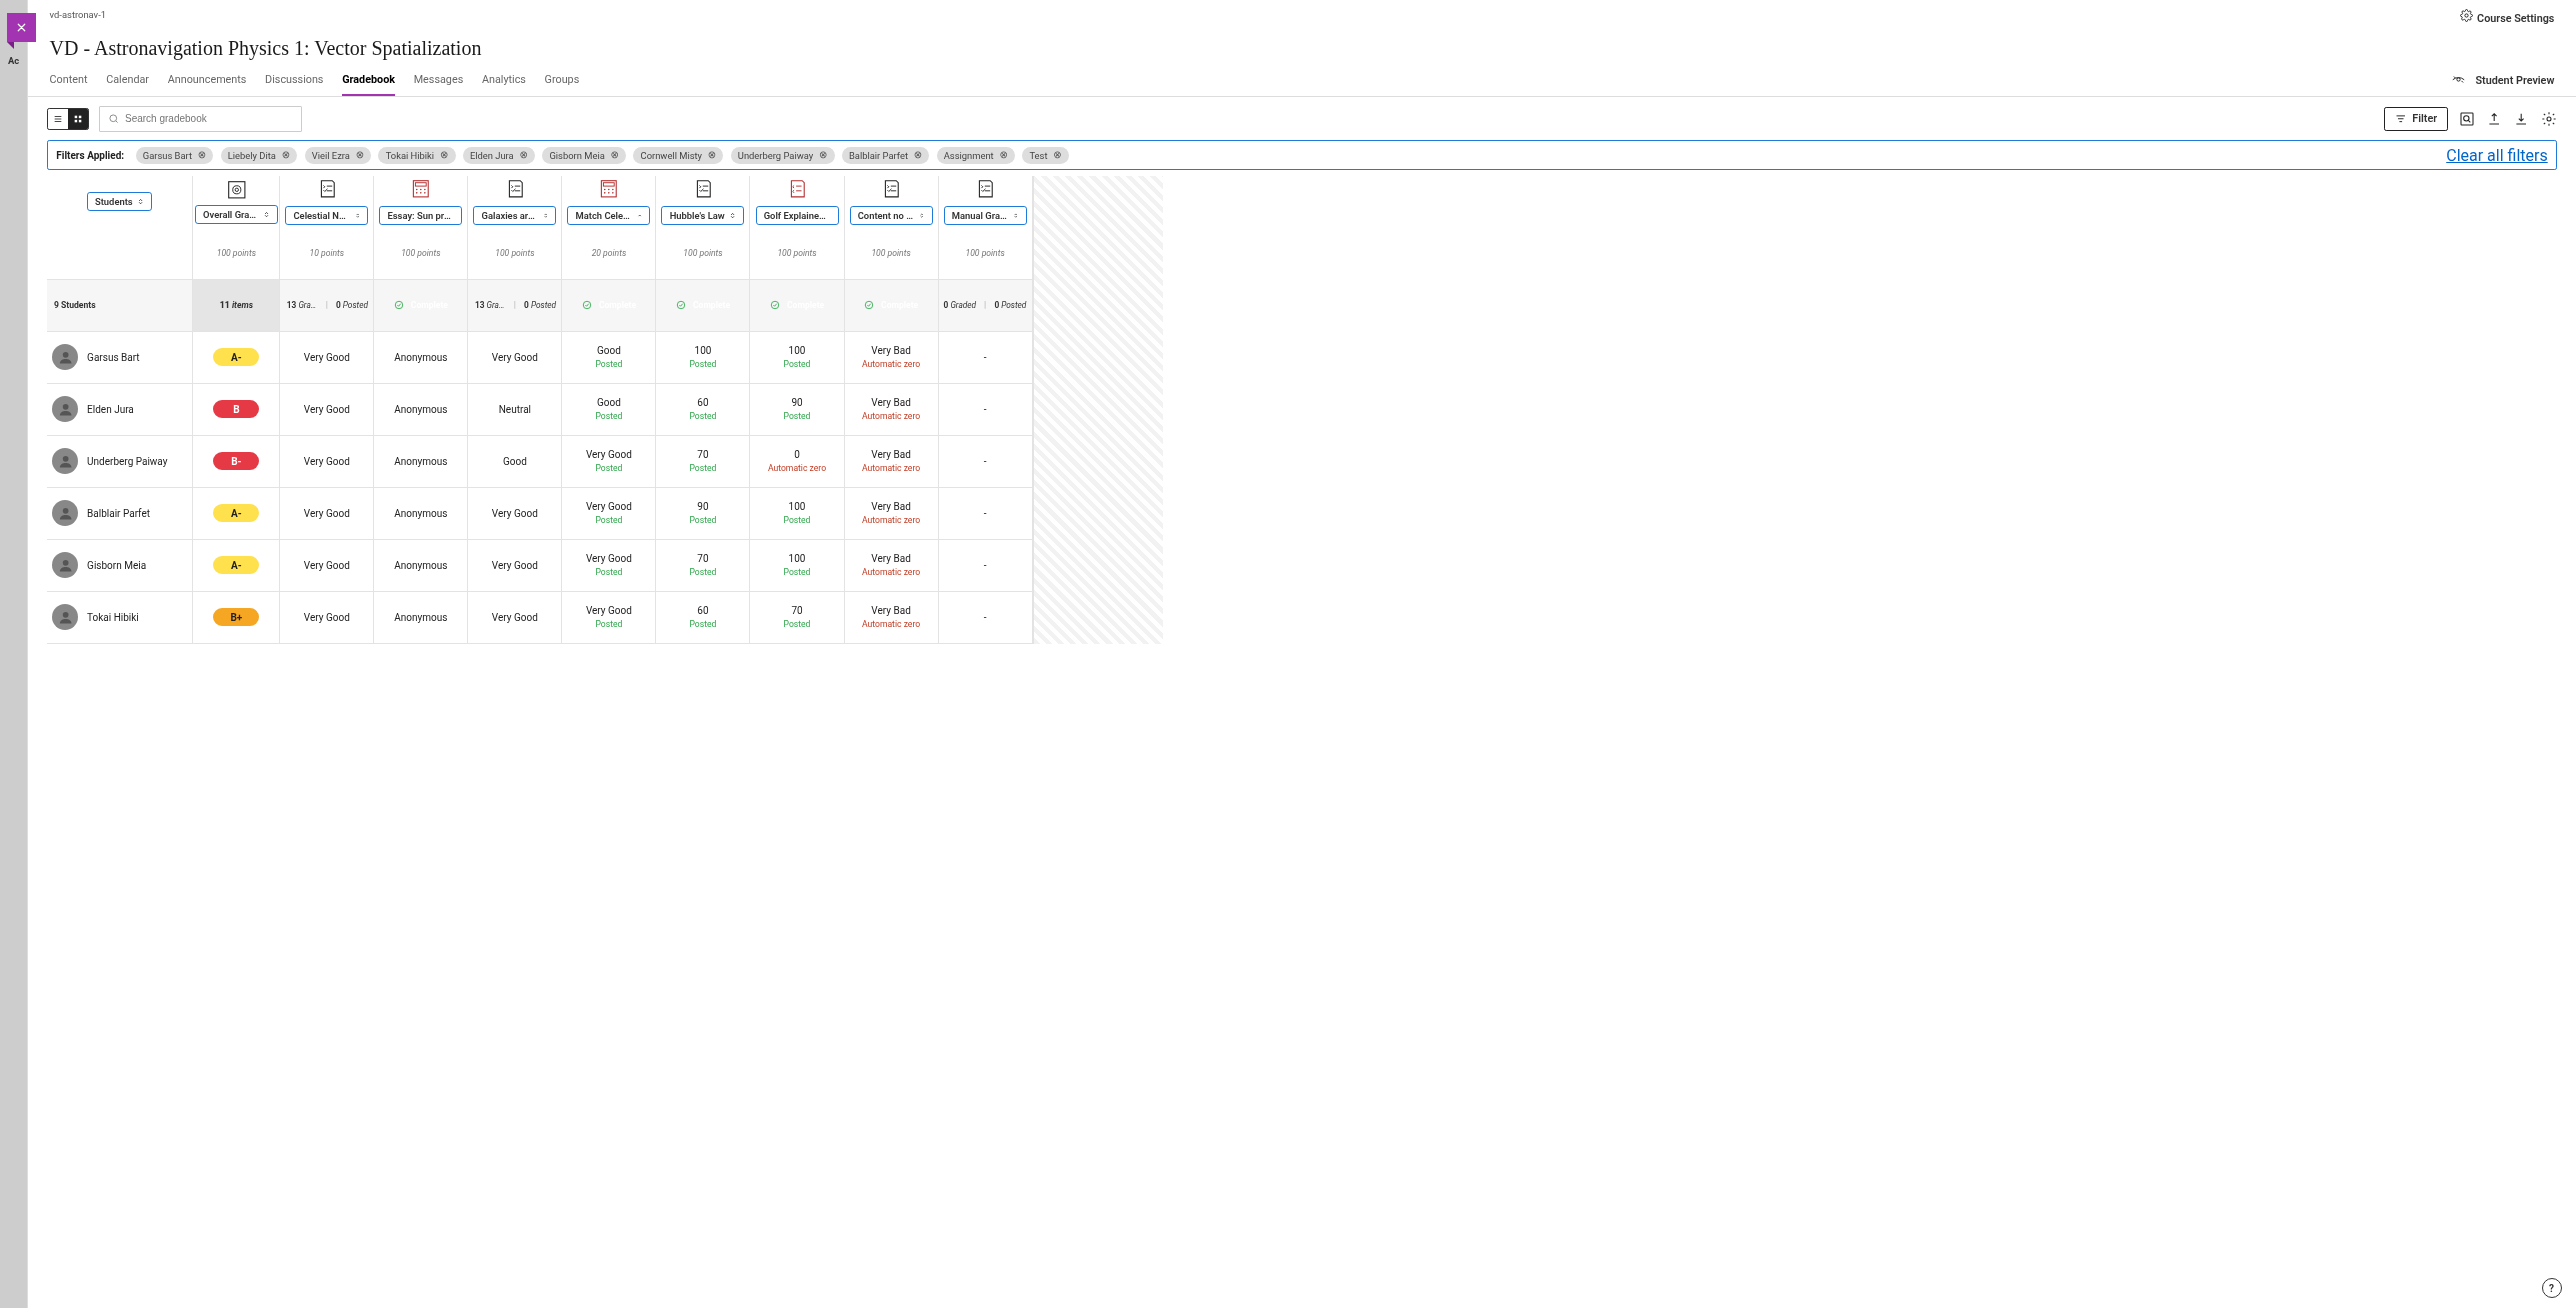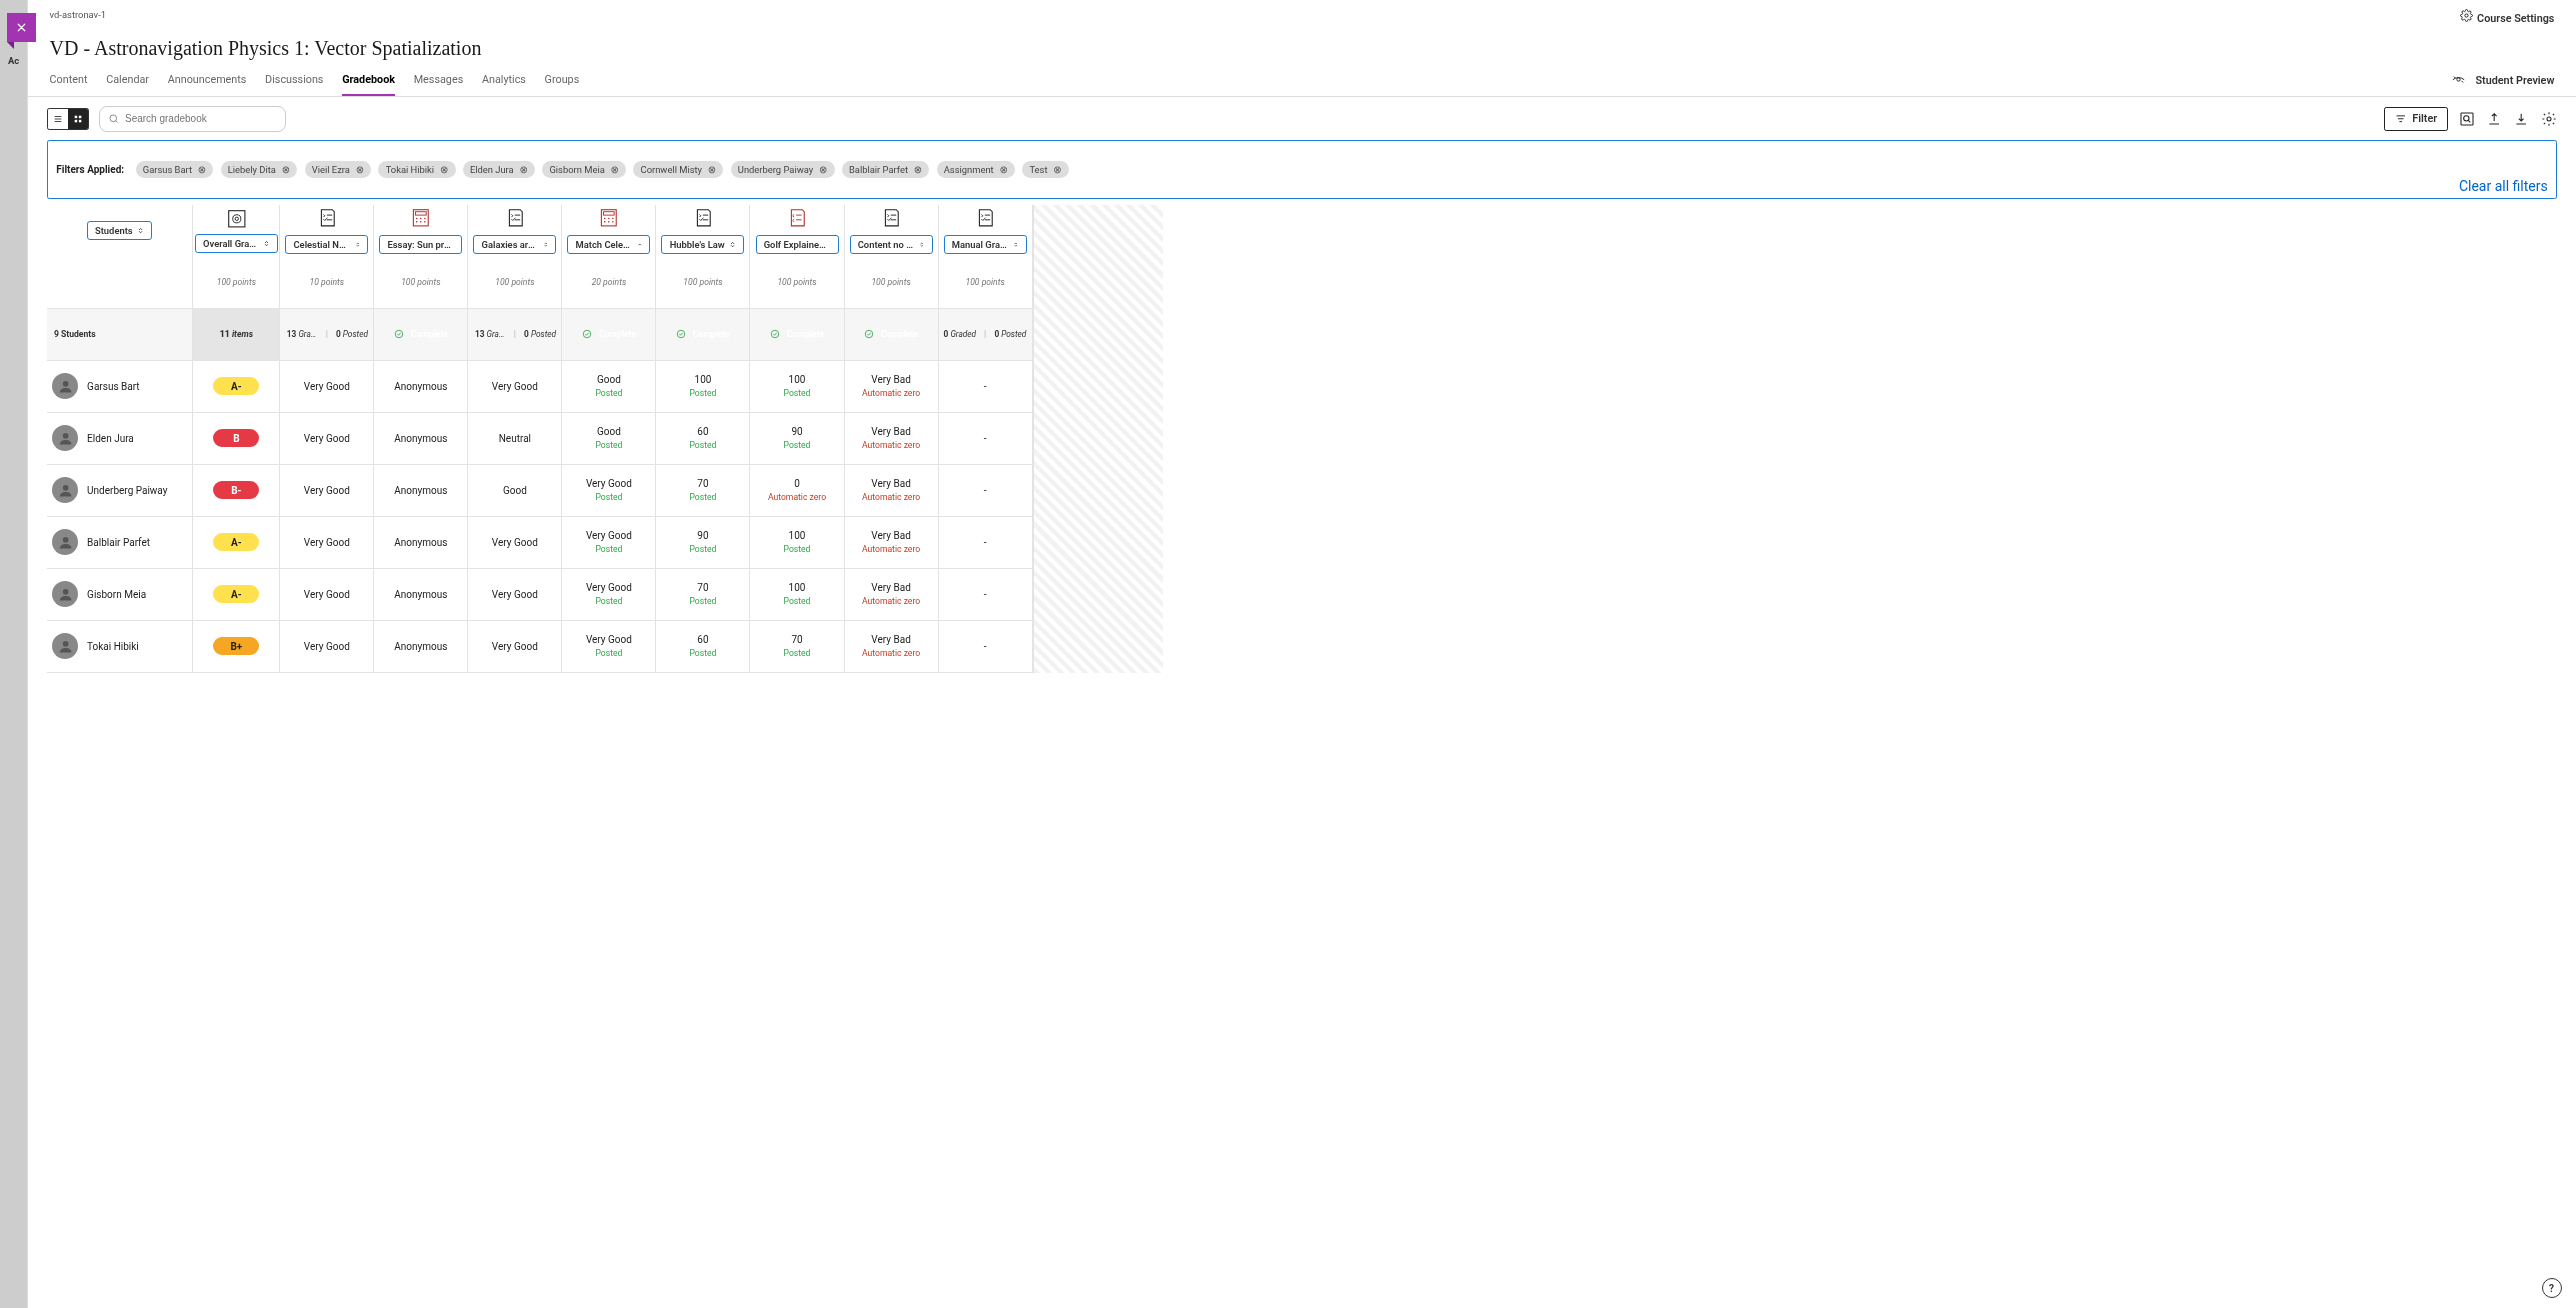--- a/index.html
+++ b/index.html
@@ -74,33 +74,33 @@
 .tab.active { color:#000; font-weight:700; border-bottom-color:#a234b2; }
 .preview-link { display:flex; align-items:center; gap:10px; font-size:10.8px; color:#333; cursor:pointer; font-weight:600;}
 .toolbar-row {
   display:flex; align-items:center; justify-content:space-between;
   padding: 8.6px 18.7px;
 }
 .toolbar-left{display:flex; align-items:center; gap:10px;}
 .view-toggle {display:flex; border:0.7px solid #333; border-radius:2.2px; overflow:hidden;}
 .view-btn{width:20px;height:20px;display:flex;align-items:center;justify-content:center;font-size:11.5px;cursor:pointer;}
 .view-btn.active{background:#222;color:#fff;}
-.search-wrap{display:flex;align-items:center;border:0.7px solid #ccc;border-radius:8px;padding:0 8px;height:26px;width:187px;}
+.search-wrap{display:flex;align-items:center;border:0.7px solid #ccc;border-radius:1px;padding:0 8px;height:26px;width:203px;}
 .search-wrap input{border:none;outline:none;flex:1;font-size:10px;margin-left:5.8px;}
 .toolbar-right{display:flex;align-items:center;gap:10px;}
 .filter-btn{display:flex;align-items:center;gap:5.8px;border:1.4px solid #222;border-radius:2.2px;padding:4.3px 10px;font-weight:600;cursor:pointer;font-size:10.8px;}
 .icon-btn{width:17.3px;height:17.3px;display:flex;align-items:center;justify-content:center;cursor:pointer;}
 .filter-bar{
   margin: 0 18.7px 5.8px; border:1.1px solid #1e7bd8; border-radius:2.2px; padding:4.3px 8.6px;
   display:flex; align-items:center; flex-wrap:wrap; gap:7.2px;
 }
 .filter-label{font-weight:700;font-size:10px;color:#222;margin-right:4.3px;}
 .chip{background:#ddd;border-radius:10px;padding:2.9px 7.2px;display:flex;align-items:center;gap:5.8px;font-size:9.4px;color:#444;cursor:pointer;}
 .chip-x{font-size:10px;color:#555;line-height:1;}
-.clear-link{color:#0066cc;margin-left:auto;font-size:14px;cursor:pointer;margin-top:32px;}
+.clear-link{color:#0066cc;text-decoration:underline;margin-left:auto;font-size:16px;cursor:pointer;}
 .grid-zone{flex:1;overflow:auto;padding:0 0 0 18.7px;position:relative;background:#fff;}
 .grid-wrap{display:flex;}
 .grid-table{border-collapse:separate;border-spacing:0;min-width:986px;}
 .grid-table th,.grid-table td{border-right:0.7px solid #e3e3e3;border-bottom:0.7px solid #e3e3e3;padding:0;vertical-align:middle;text-align:center;height:50px;}
 .grid-table thead th{height:52px;vertical-align:middle;}
 .col-student{width:142px;}
 .col-overall{width:83px;}
 .col-assign{width:91px;}
 .pill-outline{display:inline-flex;align-items:center;gap:4.3px;border:1.1px solid #1e7bd8;border-radius:2.9px;padding:2.9px 7.2px;font-size:9.4px;font-weight:600;cursor:pointer;max-width:83px;}
 .pill-outline .lbl{overflow:hidden;text-overflow:ellipsis;white-space:nowrap;}

